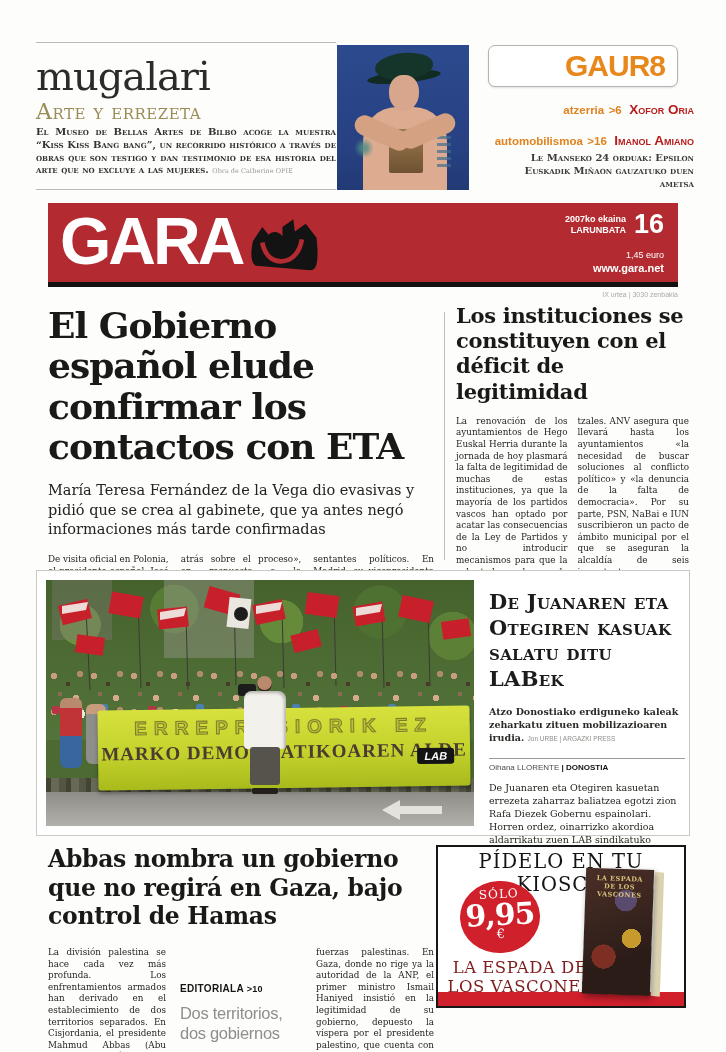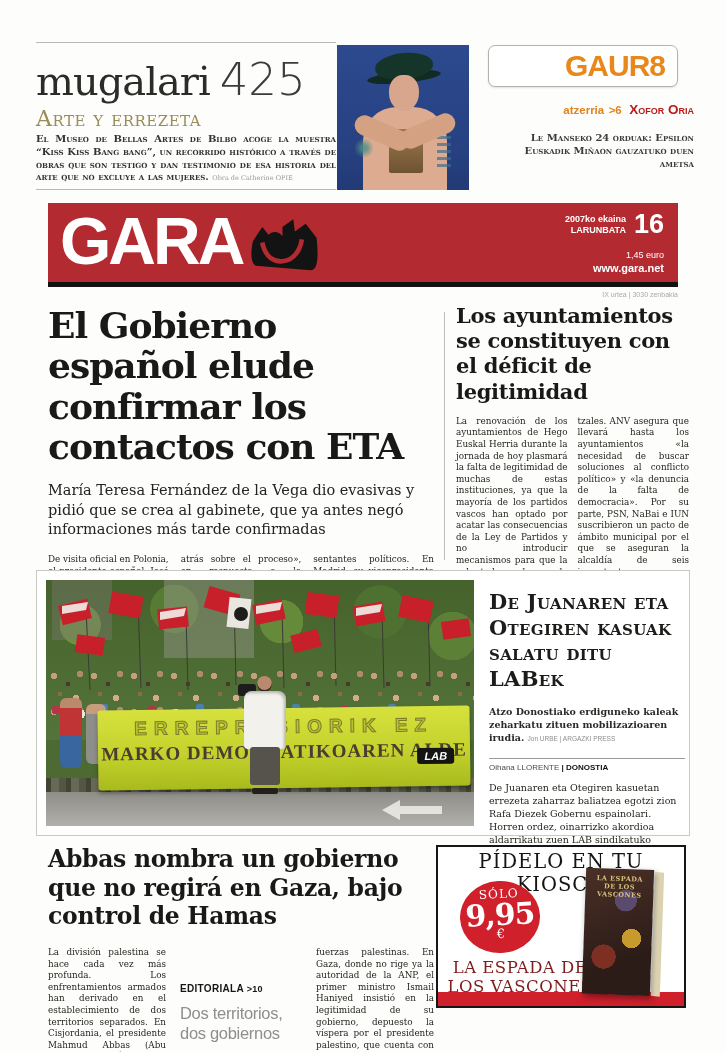--- a/index.html
+++ b/index.html
@@ -155,21 +155,20 @@
   .ad-stripe { position:absolute; left:0; right:0; bottom:0; height:14px; background:#d0202c; z-index:1; }
 </style>
 </head>
 <body>
 
 <div class="page">
 
   <section class="mugalari">
     <div class="mug-head">
       <span class="mug-title">mugalari</span>
-      <span class="mug-num">425</span>
     </div>
     <h2 class="mug-section">Arte y errezeta</h2>
     <p class="mug-body"><span>El Museo de Bellas Artes de Bilbo acoge la muestra “Kiss Kiss Bang bang”, un recorrido histórico a través de obras que son testigo y dan testimonio de esa historia del arte que no excluye a las mujeres.</span> <span class="mug-credit">Obra de Catherine OPIE</span></p>
   </section>
 
   <div class="top-photo">
     <div class="tp-torso"></div>
     <div class="tp-hatbrim"></div>
     <div class="tp-hat"></div>
     <div class="tp-face"></div>
@@ -185,20 +184,25 @@
       <span class="gaur8-logo">GAUR8</span>
     </div>
     <div class="gaur8-item">
       <div class="gi-head">
         <span class="gi-sec">atzerria</span>
         <span class="gi-page">&gt;6</span>
         <span class="gi-author">Xofor Oria</span>
       </div>
     </div>
     <div class="gaur8-item">
+      <div class="gi-head">
+        <span class="gi-sec">automobilismoa</span>
+        <span class="gi-page">&gt;16</span>
+        <span class="gi-author">Imanol Amiano</span>
+      </div>
       <p class="gi-text">Le Manseko 24 orduak: Epsilon Euskadik Miñaon gauzatuko duen ametsa</p>
     </div>
   </section>
 
   <header class="masthead">
     <div class="band">
       <span class="gara-logo">GARA</span>
       <svg class="gara-glyph" width="100" height="62" viewBox="0 0 100 80">
         <path d="M10 36 C6 54 8 66 14 68 L84 74 C93 74 95 60 92 32 L78 14 L64 24 L62 8 L48 18 L48 30 C42 22 34 24 30 28 L22 18 Z" fill="#131313"></path>
         <path d="M22 38 C26 58 38 64 50 62 C63 60 71 48 73 34" stroke="#b32b31" stroke-width="6" fill="none"></path>
@@ -225,21 +229,21 @@
     <div class="bcols">
       <div class="bcol">De visita oficial en Polonia, el presidente español, José Luis Rodríguez Zapatero, afirmó a través de sus colaboradores que «no hace comentarios hacia</div>
       <div class="bcol">atrás sobre el proceso», en respuesta a la información publicada en GARA sobre la ronda mantenida en mayo por el Gobierno y ETA y entre Batasuna y repre-</div>
       <div class="bcol"><span>sentantes políticos. En Madrid, su vicepresidenta redundó en el mentís, como ya hiciera con precedentes informaciones de GARA, luego confirmadas.</span> <b class="pref">&gt;2-3</b></div>
     </div>
   </section>
 
   <div class="vdiv"></div>
 
   <section class="right-art">
-    <h2>Los ayuntamientos se constituyen con el déficit de legitimidad</h2>
+    <h2>Los instituciones se constituyen con el déficit de legitimidad</h2>
     <div class="bcols">
       <div class="bcol">La renovación de los ayuntamientos de Hego Euskal Herria durante la jornada de hoy plasmará la falta de legitimidad de muchas de estas instituciones, ya que la mayoría de los partidos vascos han optado por acatar las consecuencias de la Ley de Partidos y no introducir mecanismos para que la voluntad popular quede reflejada en aquellos municipios donde fueron anuladas las candidaturas de izquierdas y aber-</div>
       <div class="bcol"><span>tzales. ANV asegura que llevará hasta los ayuntamientos «la necesidad de buscar soluciones al conflicto político» y «la denuncia de la falta de democracia». Por su parte, PSN, NaBai e IUN suscribieron un pacto de ámbito municipal por el que se aseguran la alcaldía de seis importantes ayuntamientos, en los que no permitirán «ni implícita ni explícitamente» la participación de ANV en órganos de gestión.</span> <b class="pref">&gt;15-17</b></div>
     </div>
   </section>
 
   <section class="lab-panel">
     <div class="lab-photo">
       <div class="ph-trees"></div>
       <div class="ph-build1"></div>

